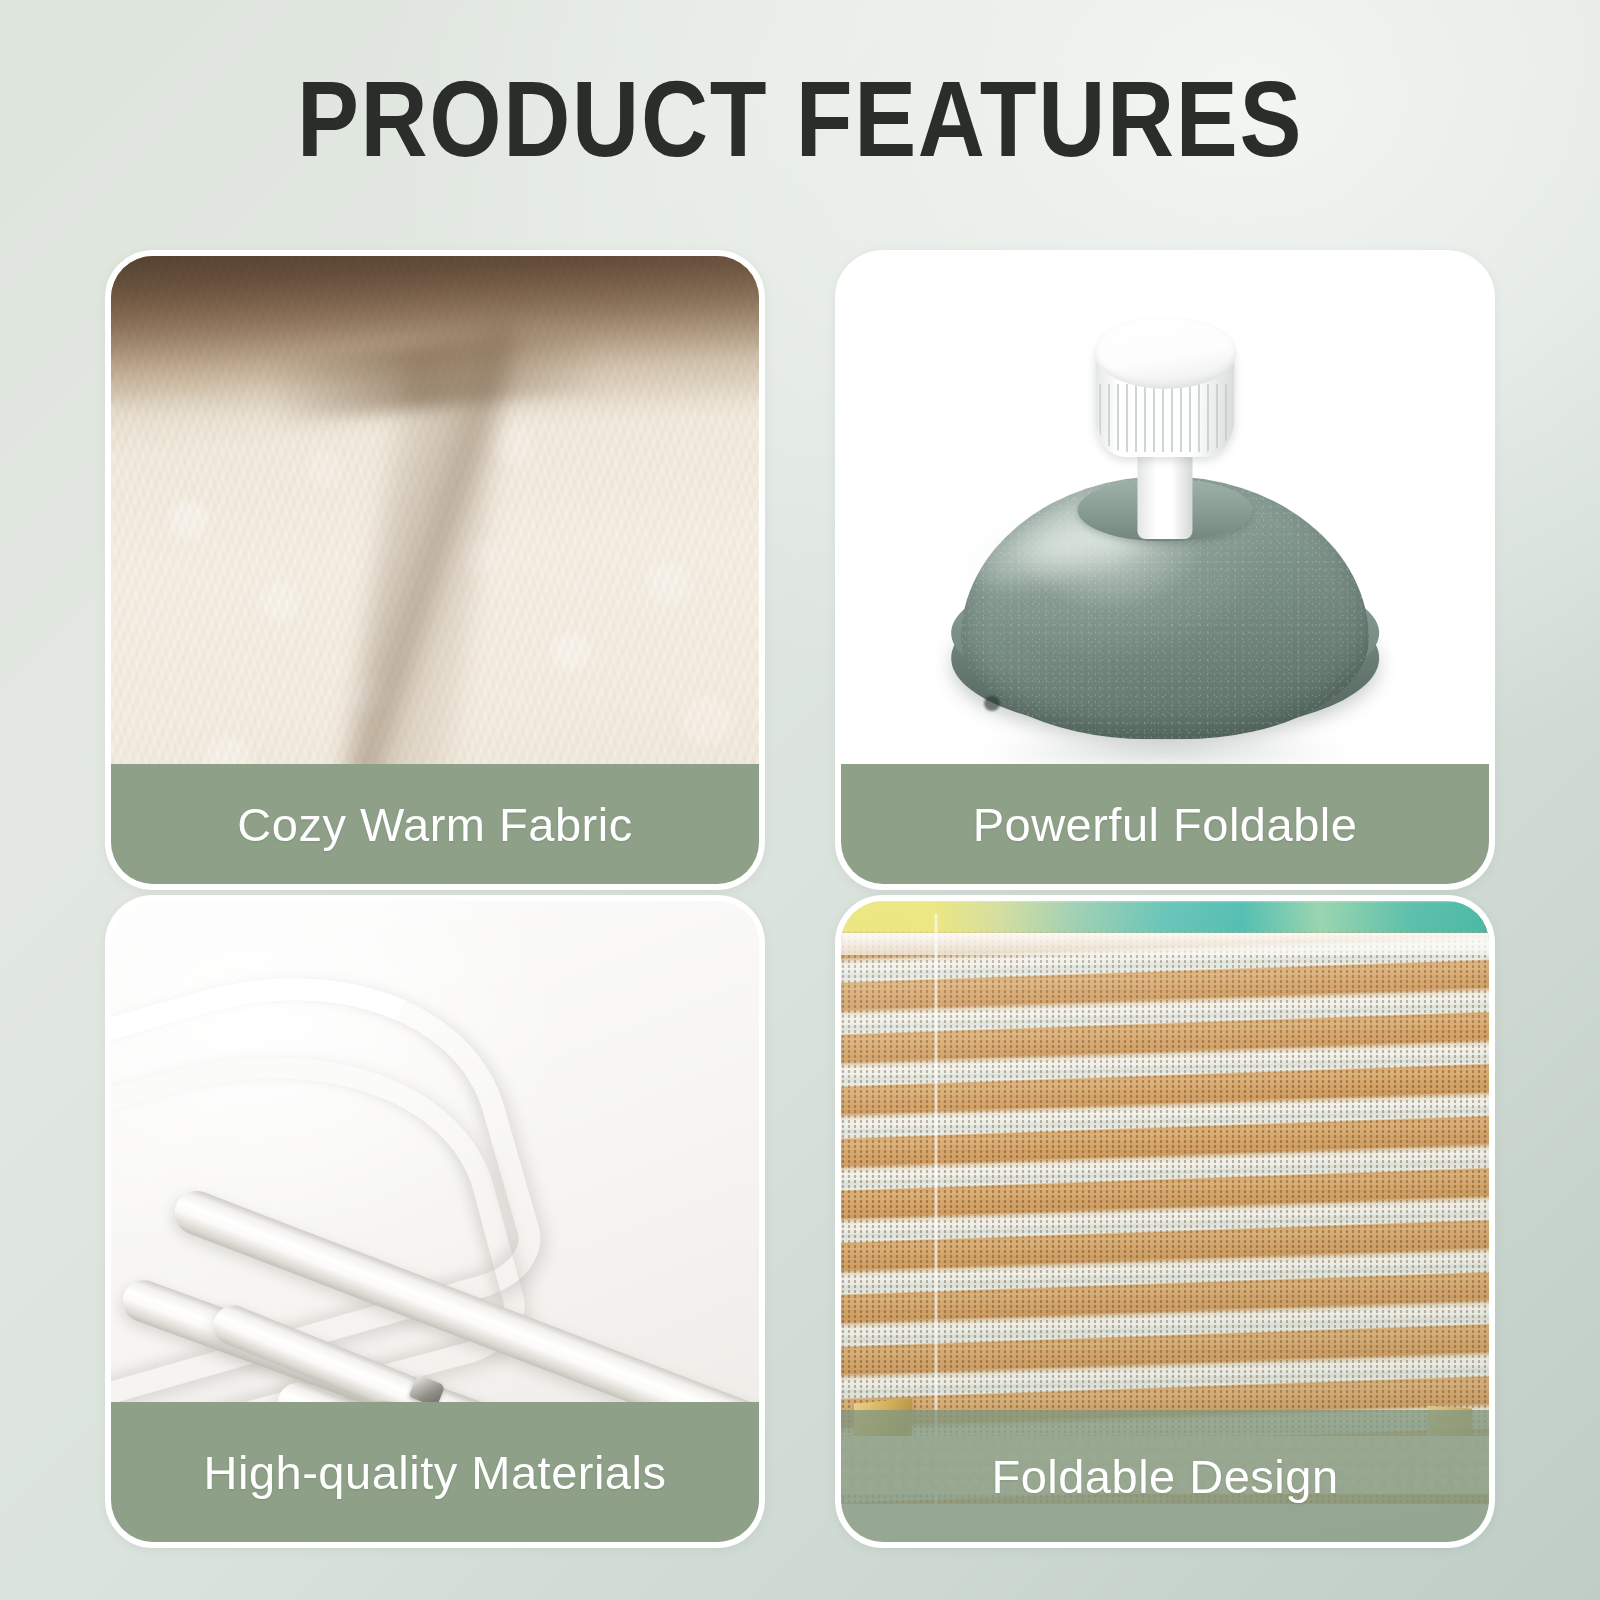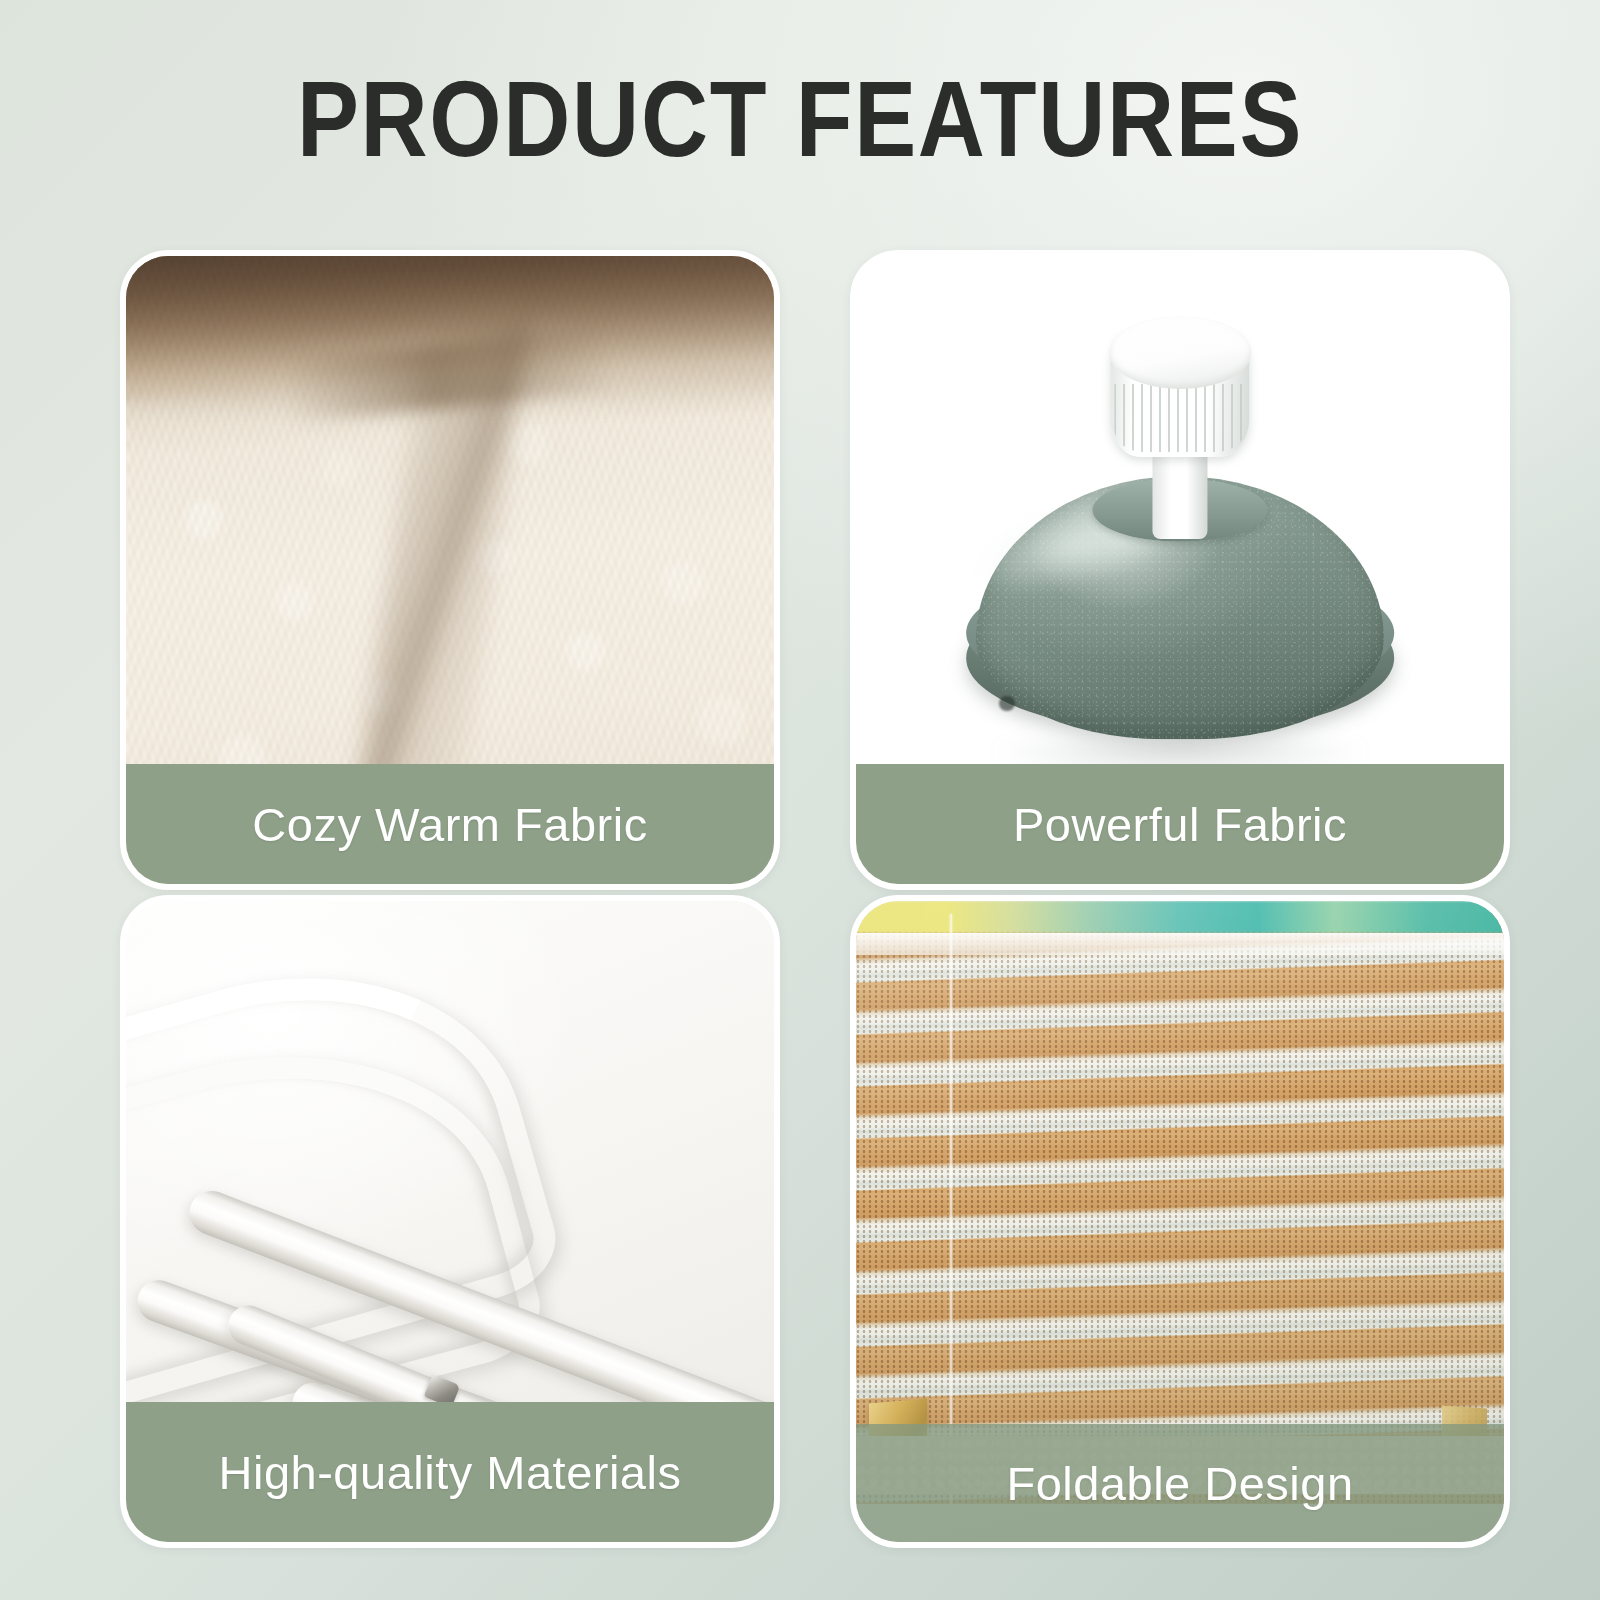--- a/index.html
+++ b/index.html
@@ -31,21 +31,21 @@
     font-weight:700;
     letter-spacing:2px;
     transform:scaleX(.86);
     transform-origin:center;
     white-space:nowrap;
   }
 
   
   #grid {
     position:absolute;
-    left:120px; top:250px;
+    left:105px; top:250px;
     width:1390px; height:1298px;
     display:grid;
     grid-template-columns:660px 660px;
     grid-template-rows:640px 653px;
     column-gap:70px;
     row-gap:5px;
   }
 
   .card {
     position:relative;
@@ -73,21 +73,21 @@
     color:#ffffff;
     font-size:47px;
     font-weight:500;
     letter-spacing:.5px;
     white-space:nowrap;
     text-shadow:0 1px 2px rgba(60,75,60,.18);
   }
   .card:nth-child(1) .caption { height:120px; }
   .card:nth-child(2) .caption { height:120px; }
   .card:nth-child(3) .caption { height:140px; }
-  .card:nth-child(4) .caption { height:118px; }
+  .card:nth-child(4) .caption { height:132px; }
 
   
   .fabric {
     background:
       linear-gradient(176deg,
         #6e5642 0%, #7d6149 5%, #a98a6c 10%,
         #cbb79c 16%, #e6ddcd 22%, #f3ecdf 30%,
         #f7f1e6 48%, #f6efe3 70%, #f1e9dc 88%, #eee5d6 100%);
   }
   
@@ -461,21 +461,21 @@
         <div class="domeglare"></div>
         <div class="notch"></div>
         <div class="collar"></div>
         <div class="stem"></div>
         <div class="knob">
           <div class="flutes"></div>
           <div class="cap"></div>
         </div>
       </div>
       <div class="caption">
-        <span>Powerful Fabric</span>
+        <span>Powerful Foldable</span>
       </div>
     </div>
 
     <div class="card">
       <div class="photo poles">
         <div class="tabletop"></div>
         <div class="bend"></div>
         <div class="bend2"></div>
         <div class="tube t1"></div>
         <div class="tube t2"></div>

